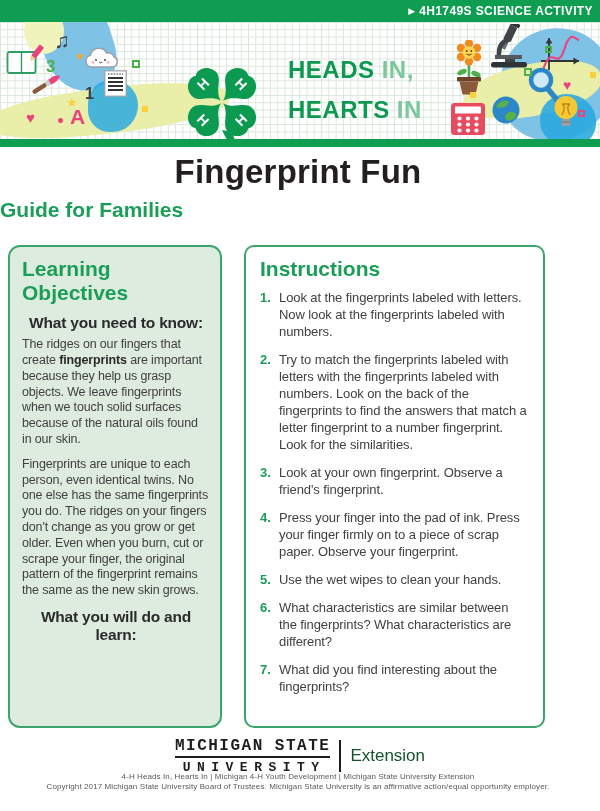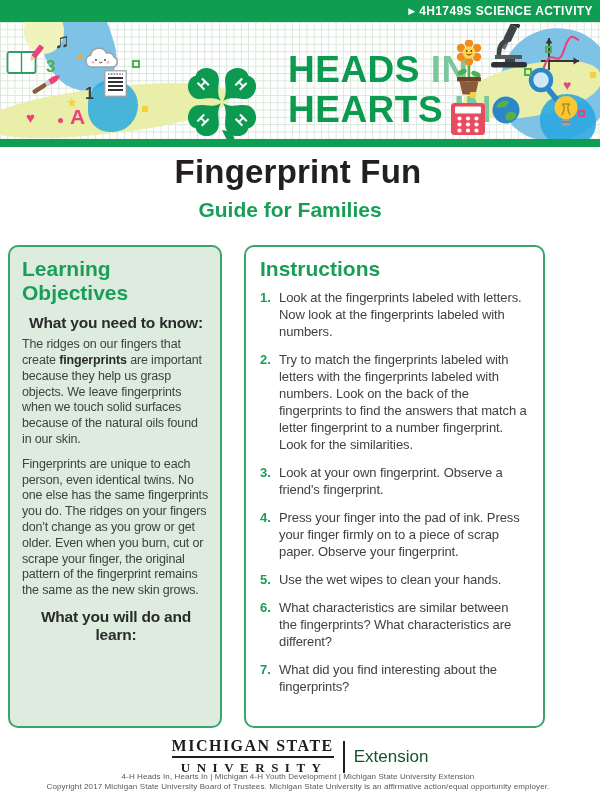--- a/index.html
+++ b/index.html
@@ -12,56 +12,56 @@
             display:flex; align-items:center; justify-content:flex-end; padding-right:7px; }
   .topbar .arrow { color:#fff; font-size:9px; margin-right:4px; }
   .topbar .code { color:#ffffff; font-size:12px; font-weight:bold; letter-spacing:.4px; }
 
   
   .banner { position:absolute; left:0; top:22px; width:600px; height:117px; background:#fff;
     background-image:linear-gradient(#d9e6da 1px, transparent 1px),
                      linear-gradient(90deg,#d9e6da 1px, transparent 1px);
     background-size:7.3px 7.3px; overflow:hidden; }
   .blob { position:absolute; }
-  .banner-title { position:absolute; left:288px; top:28px; line-height:40px; font-size:37px;
+  .banner-title { position:absolute; left:288px; top:28px; line-height:40px; font-size:24px;
     font-weight:800; letter-spacing:.5px; white-space:nowrap; }
   .bt-bold { color:#0b9a4f; }
   .bt-light { color:#7cc79b; }
   .clover { position:absolute; left:170px; top:28px; width:104px; height:108px; }
   .decor { position:absolute; line-height:1; }
   .sq { position:absolute; width:8px; height:8px; }
 
   
   .divider { position:absolute; left:0; top:139px; width:600px; height:8px; background:#0f9d52; }
   .doc-title { position:absolute; left:0; top:153px; width:596px; text-align:center;
     font-size:33px; font-weight:800; color:#231f20; letter-spacing:.2px; }
-  .doc-subtitle { position:absolute; left:0; top:198px; width:548px; text-align:center;
-    font-size:21px; font-weight:bold; color:#1a9e57;margin-left:16px; }
+  .doc-subtitle { position:absolute; left:0; top:198px; width:548px; 
+    font-size:21px; font-weight:bold; color:#1a9e57; }
 
   
   .columns { position:absolute; left:8px; top:245px; width:582px; height:483px; display:flex; gap:22px; }
   .box { border:2.5px solid #3aa56b; border-radius:10px; height:483px; }
-  .box-left { width:214px; background:#ddecde; padding:10px 10px 12px 12px; }
+  .box-left { width:214px; background:#ddecde; padding:10px 10px 12px 12px;border-radius:12px; }
   .box-right { width:301px; background:#ffffff; padding:8px 14px 8px 14px; }
 
   .obj-heading { color:#1a9e57; font-size:21px; font-weight:800; line-height:1.15; margin-bottom:9px; }
   .sub-heading { color:#2b2b2b; font-size:15.5px; font-weight:800; margin:9px 0 5px 0; letter-spacing:-.2px;text-align:center; }
   .body-p { color:#414042; font-size:12.5px; line-height:15.8px; letter-spacing:-.15px; margin-bottom:9px; }
   .body-p b { color:#2b2b2b; }
 
   .ins-heading { color:#1a9e57; font-size:21px; font-weight:800; margin:2px 0 8px 0; }
   ol.ins-list { list-style:none; counter-reset:step; }
   ol.ins-list li { counter-increment:step; position:relative; padding-left:19px; color:#414042;
     font-size:13px; line-height:17px; letter-spacing:-.1px; margin-bottom:11px; }
   ol.ins-list li::before { content:counter(step)"."; position:absolute; left:0; top:0;
     color:#1a9e57; font-weight:bold; }
 
   
   .msu { position:absolute; left:0; top:737px; width:600px; display:flex; align-items:center; justify-content:center; }
-  .msu-wordmark { text-align:center; font-family:Liberation Serif, serif; color:#1d1d1d; }
+  .msu-wordmark { text-align:center; font-family:Liberation Mono, monospace; color:#1d1d1d; }
   .msu-line1 { font-size:16px; font-weight:bold; letter-spacing:1.5px; border-bottom:2px solid #1d1d1d; padding-bottom:1px; }
   .msu-line2 { font-size:13px; font-weight:bold; letter-spacing:6.5px; margin-top:2px; text-indent:3px; }
   .msu-rule { width:2px; height:32px; background:#1d1d1d; margin:0 9px; }
   .msu-extension { font-size:17px; color:#14532d; font-weight:400; }
   .credits { position:absolute; left:0; top:772px; width:596px; text-align:center;
     font-size:8px; color:#58595b; line-height:10px; letter-spacing:.1px; }
 </style>
 </head>
 <body>
 

